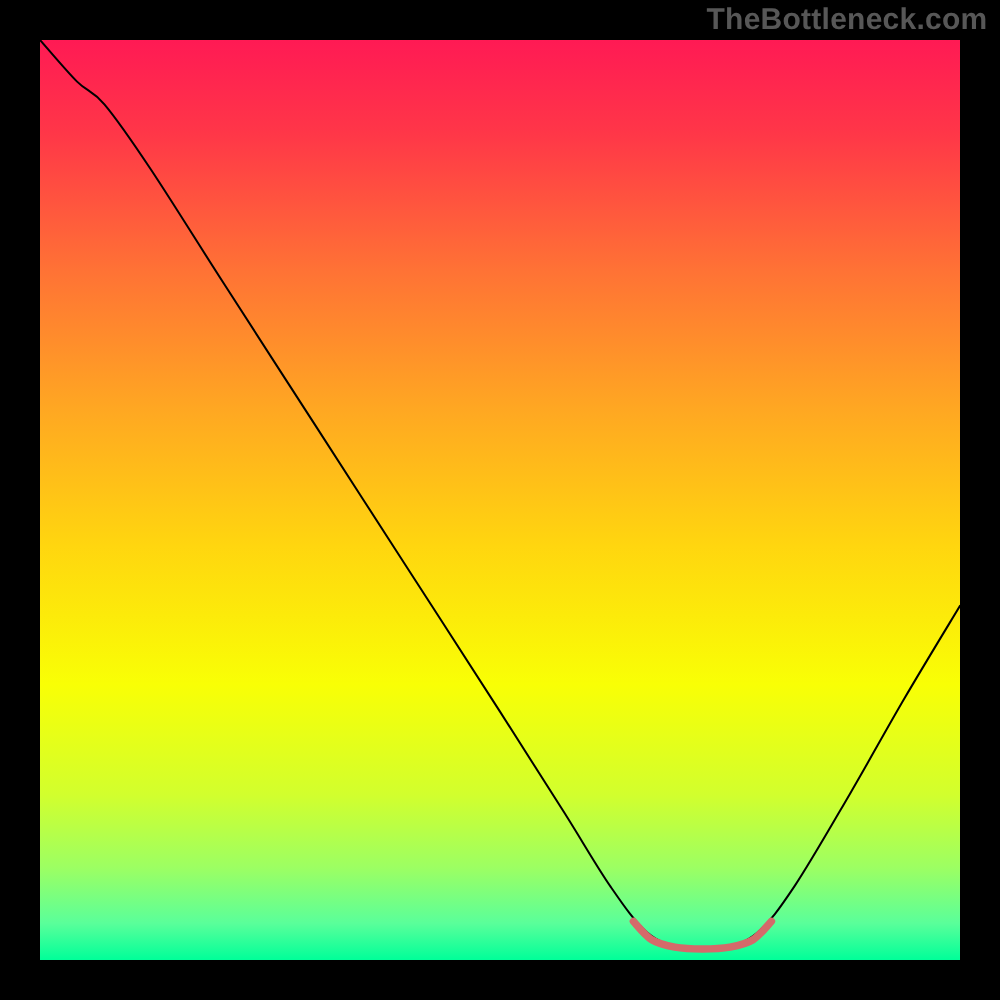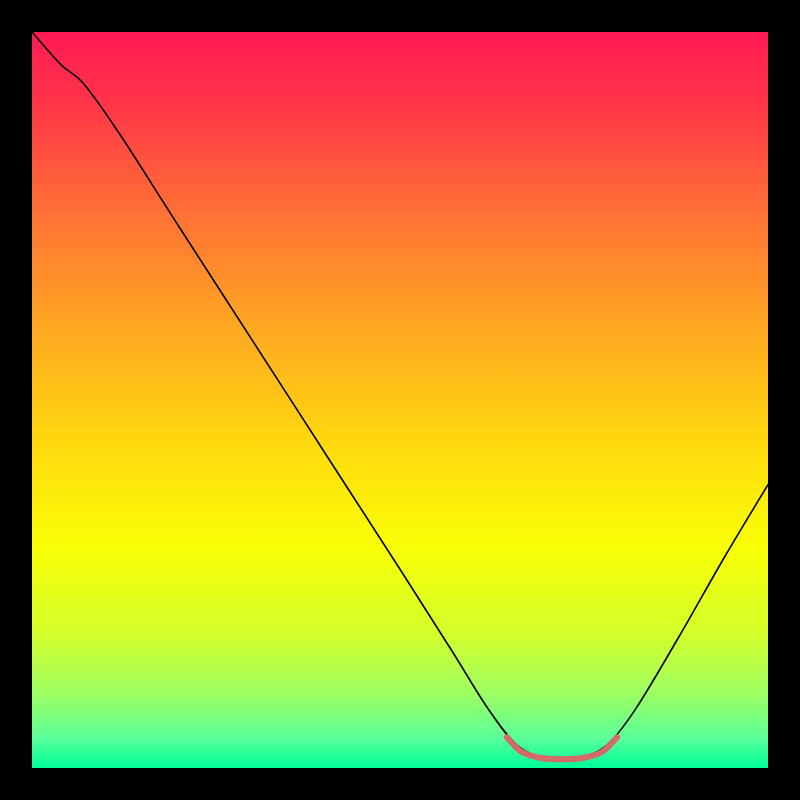--- a/index.html
+++ b/index.html
@@ -32,20 +32,21 @@
     top: 32px;
     width: 736px;
     height: 736px;
     display: block;
   }
 </style>
 </head>
 <body>
 
 <div class="container">
+  <div class="watermark">TheBottleneck.com</div>
   <svg class="plot" viewBox="0 0 736 736" preserveAspectRatio="none">
     <defs>
       <linearGradient id="bg-grad" x1="0" y1="0" x2="0" y2="1">
           <stop offset="0%" stop-color="#ff1a54"></stop>
           <stop offset="10%" stop-color="#ff3648"></stop>
           <stop offset="25%" stop-color="#ff7235"></stop>
           <stop offset="40%" stop-color="#ffa722"></stop>
           <stop offset="55.00000000000001%" stop-color="#ffd60f"></stop>
           <stop offset="70%" stop-color="#f9ff05"></stop>
           <stop offset="82%" stop-color="#d2ff2d"></stop>

